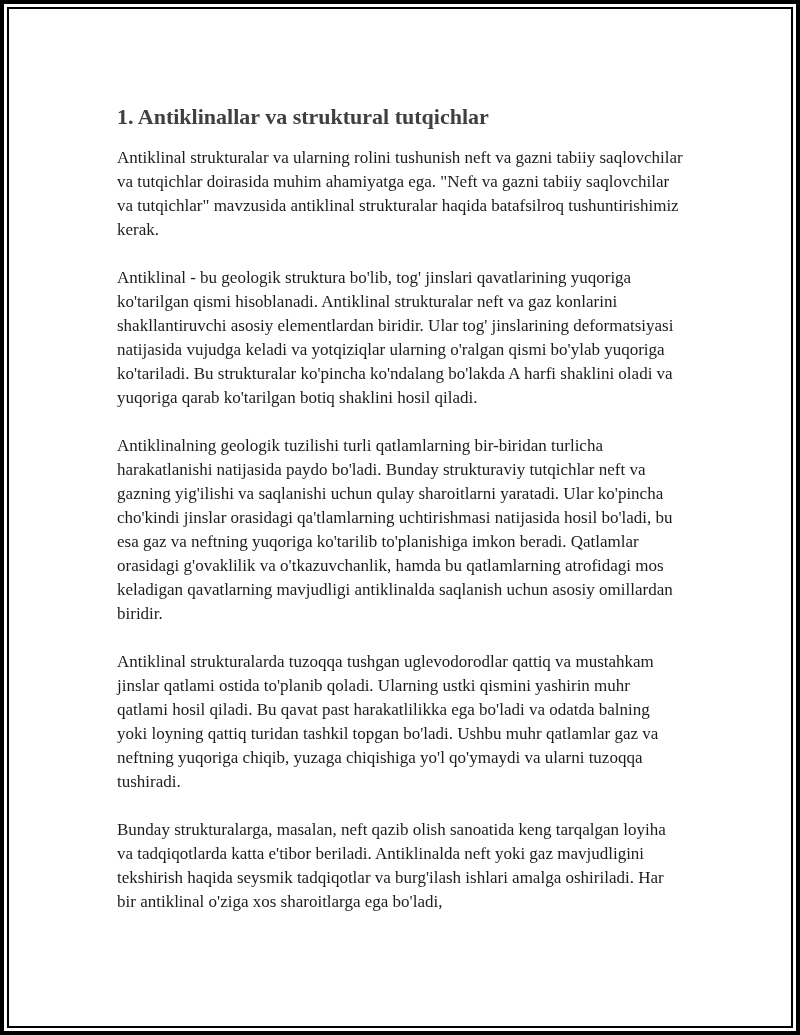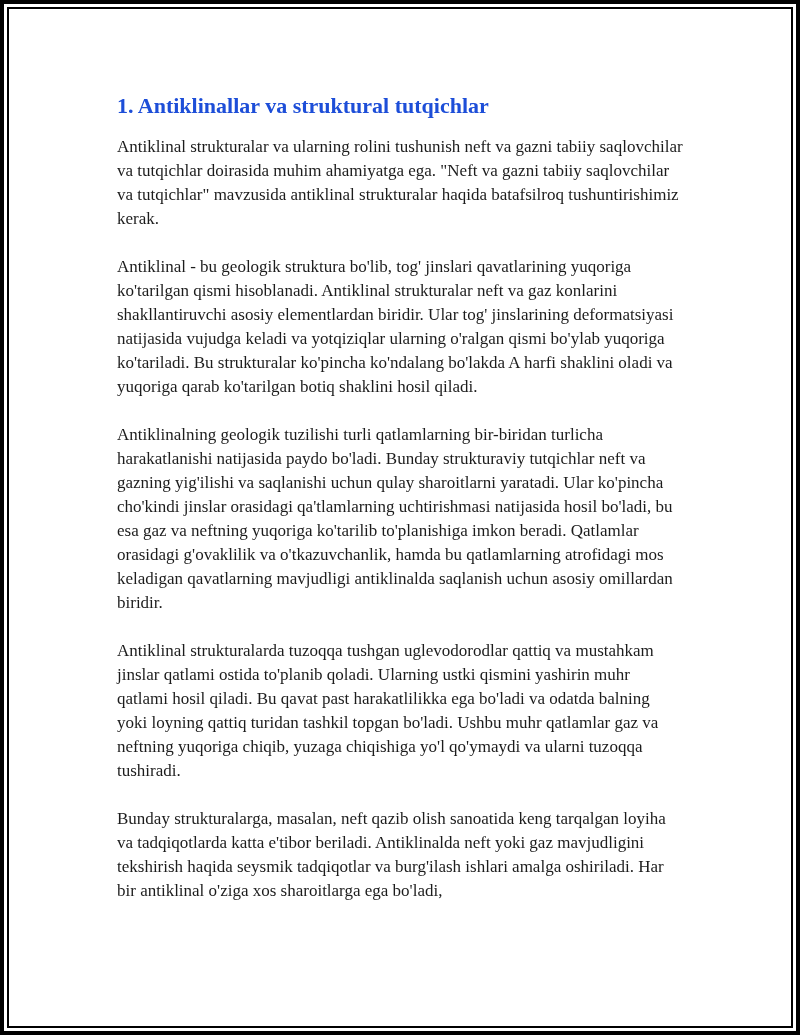--- a/index.html
+++ b/index.html
@@ -27,25 +27,25 @@
   }
   .doc-content {
     box-sizing: border-box;
     width: 100%;
     height: 100%;
     padding: 83px 105px 40px 108px;
     font-family: "Liberation Serif", "DejaVu Serif", serif;
     color: #1c1c1c;
   }
   .doc-heading {
-    margin: 0 0 15px 0;
+    margin: 11px 0 15px 0;
     font-size: 22px;
     line-height: 28px;
     font-weight: bold;
-    color: #1d4ed8;
+    color: #404040;
   }
   .doc-paragraph {
     margin: 0 2px 24px 0;
     font-size: 17px;
     line-height: 24px;
     text-align: left;
   }
 </style>
 </head>
 <body>

